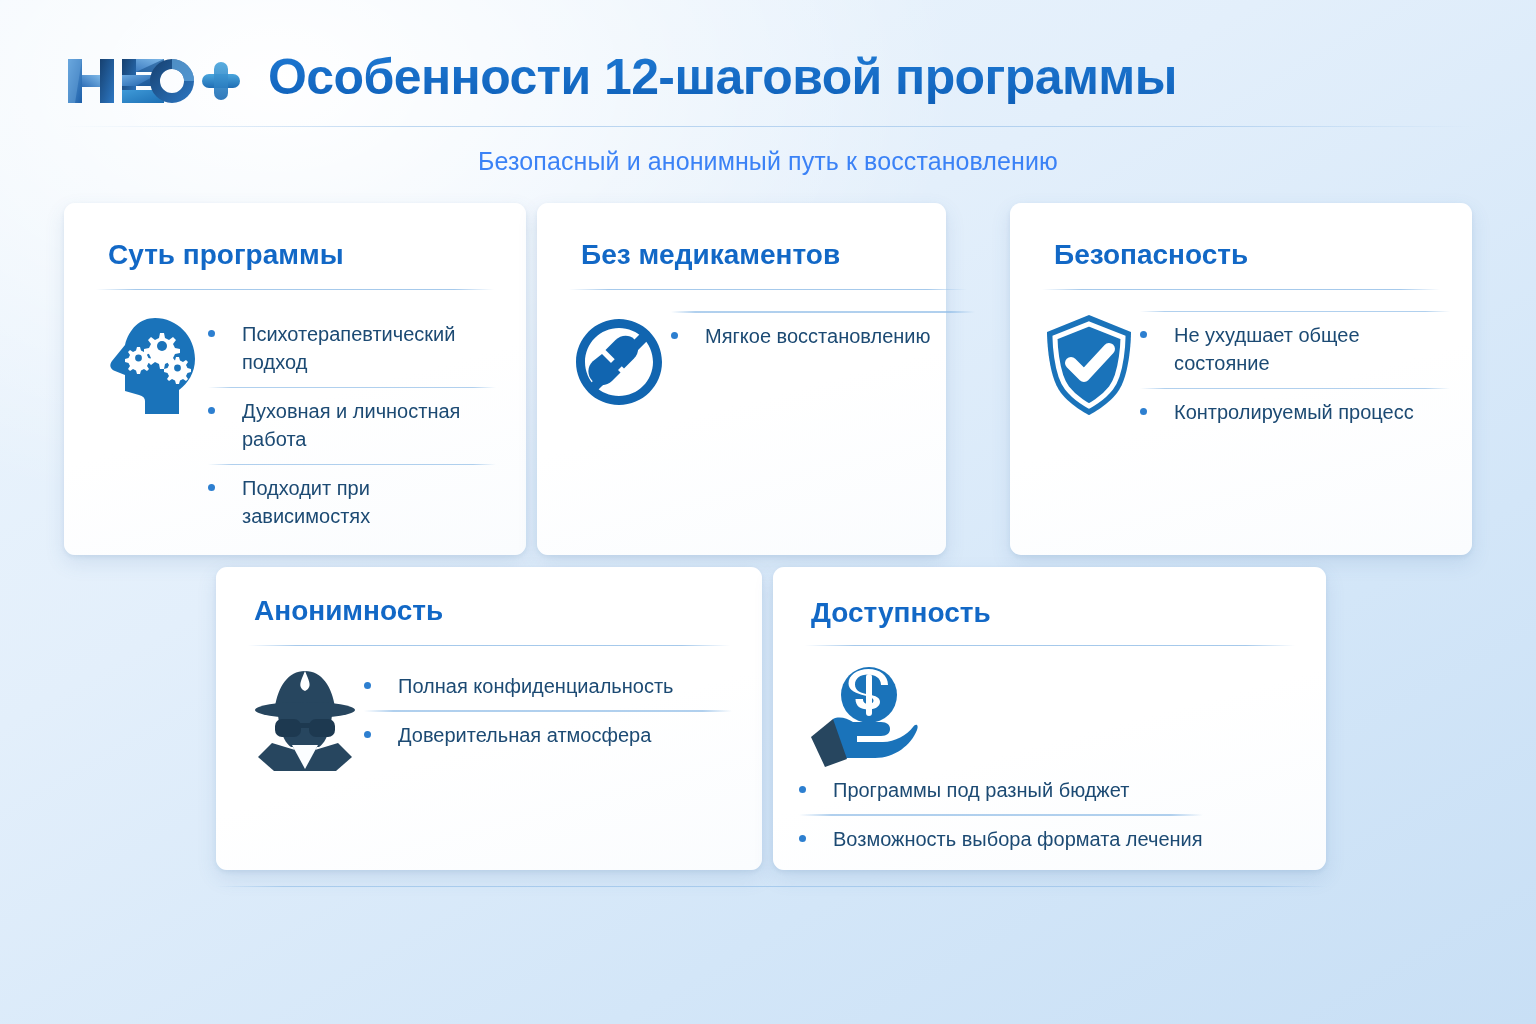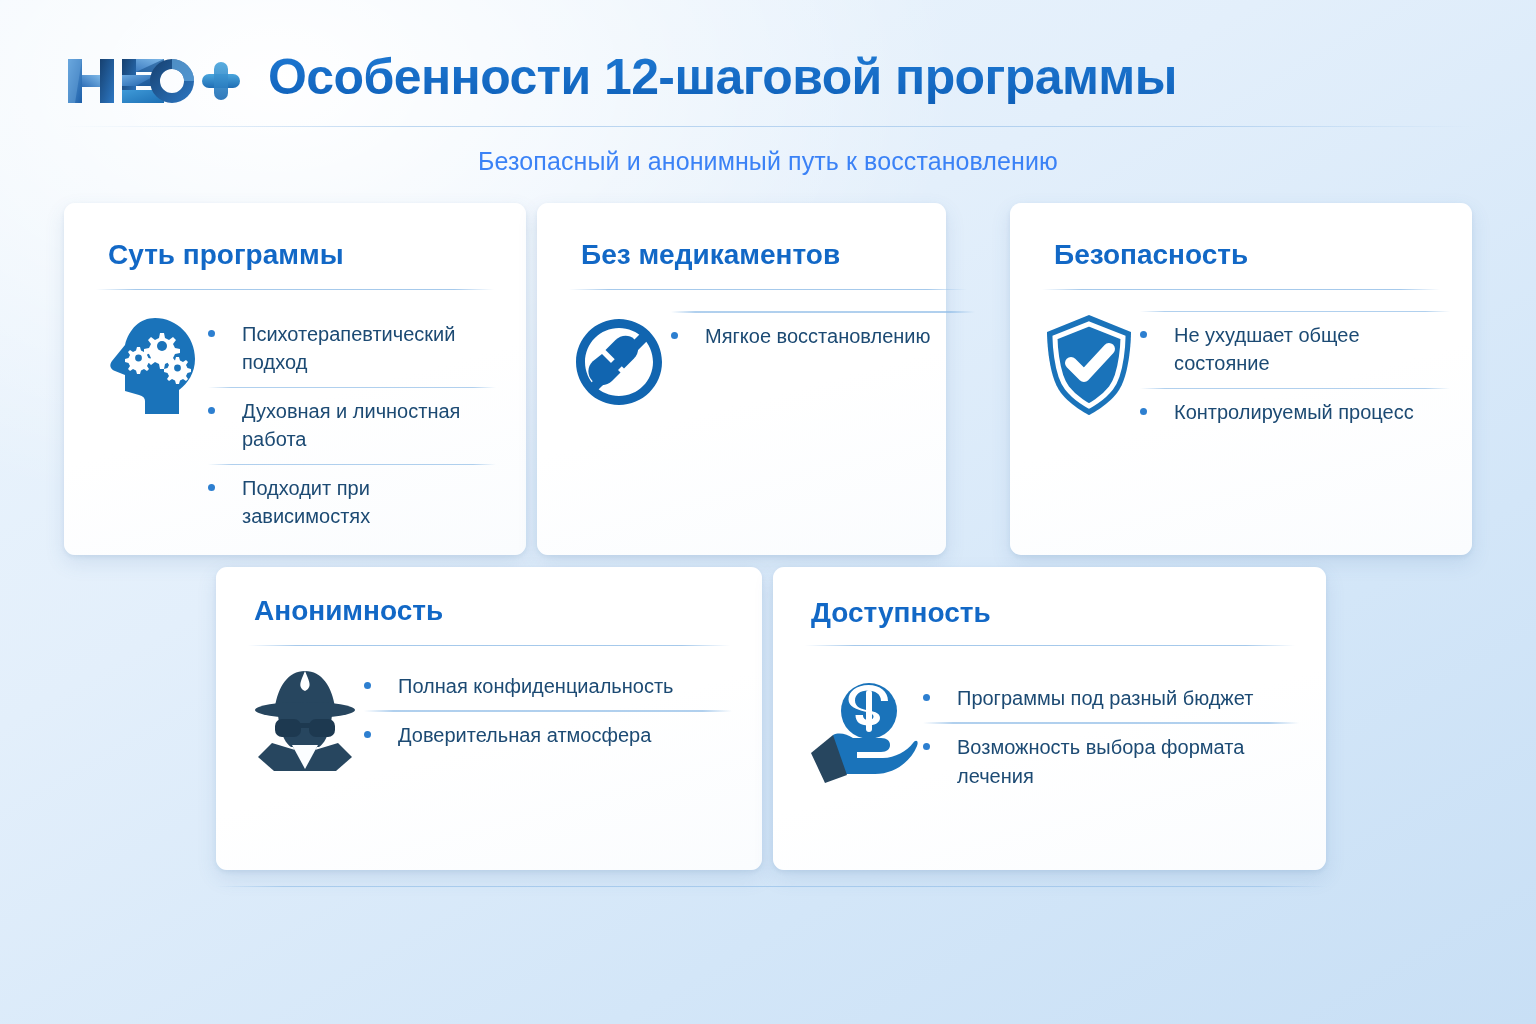--- a/index.html
+++ b/index.html
@@ -384,21 +384,21 @@
           <span class="bullet-text">Доверительная атмосфера</span>
         </div>
       </div>
     </div>
   </div>
 
   <div class="card" style="left:773px; top:567px; width:553px; height:303px;">
     <div class="card-title" style="left:38px; top:30px;">Доступность</div>
     <div class="card-title-rule" style="width:490px; top:78px;"></div>
 
-    <div class="card-body" style="left:26px; top:108px; width:500px;">
+    <div class="card-body" style="left:26px; top:92px; width:500px;flex-direction:column;">
       <div class="card-icon" style="width:124px; padding-top:4px;">
         <svg width="116" height="104" viewBox="0 0 116 104">
 
           <circle cx="66" cy="32" r="28" fill="#1a73ba"></circle>
           <g fill="#ffffff">
             <rect x="63" y="11" width="6" height="42" rx="3"></rect>
             <path d="M78,22 C78,15 72,11.5 65,11.5 C57,11.5 52,15.5 52,21.5
                      C52,28 58,30 66,31.5 C73,33 77,34.5 77,39
                      C77,44 71,46.5 65,46.5 C57.5,46.5 52.5,43 52.5,36
                      L60,36 C60,39.5 62,41 65.5,41 C69,41 70.5,39.5 70.5,37.5

